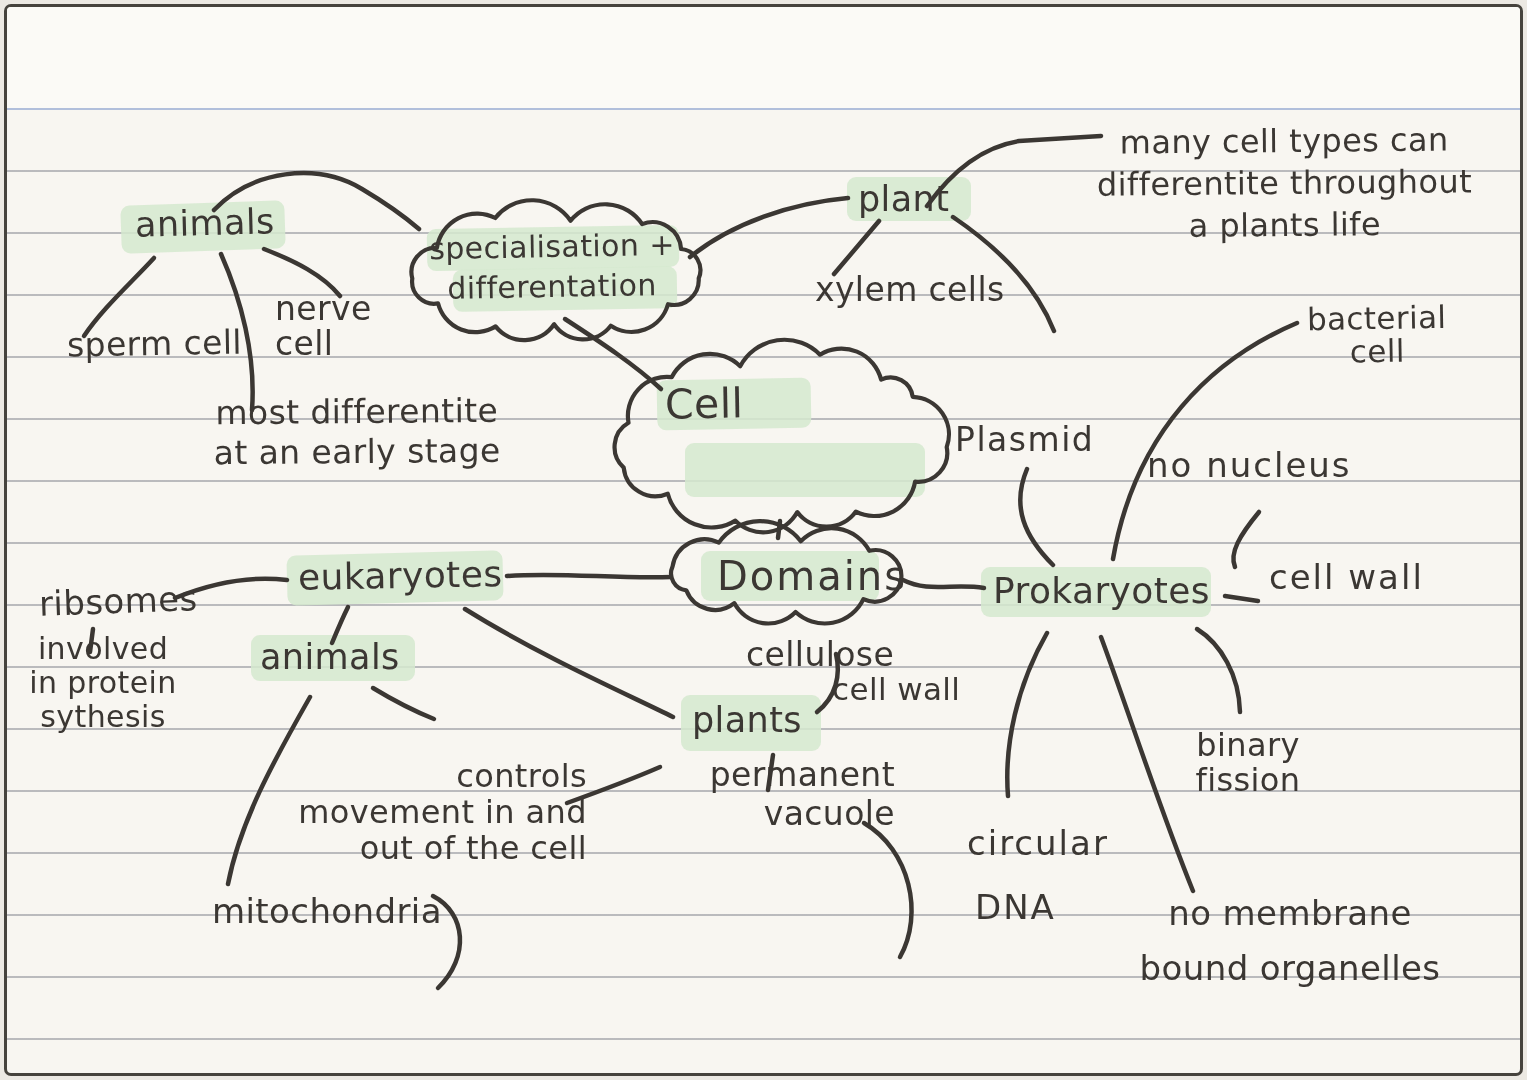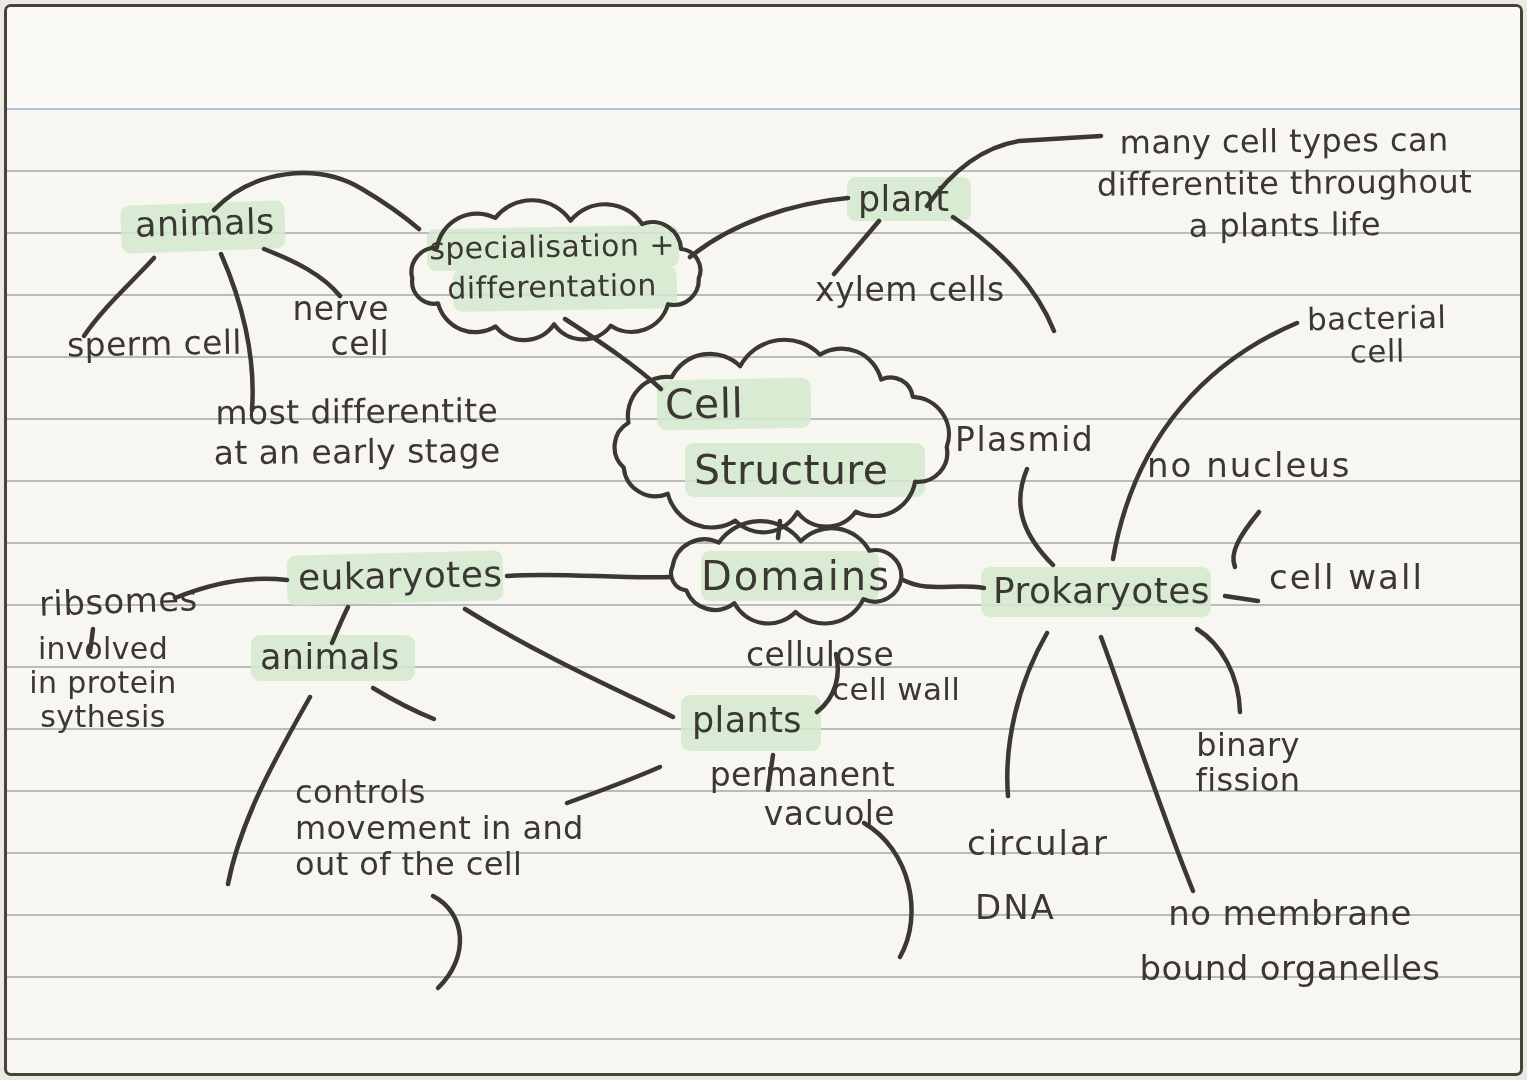--- a/index.html
+++ b/index.html
@@ -91,29 +91,28 @@
     <path d="M857,816 C903,843 917,907 893,950"></path>
     <path d="M426,889 C459,906 463,950 431,981"></path>
     <path d="M1218,589 L1251,594"></path>
     <path d="M1190,622 C1214,637 1232,668 1233,705"></path>
     <path d="M1040,626 C1010,678 997,738 1001,789"></path>
     <path d="M1094,630 C1120,700 1152,800 1186,884"></path>
   </svg>
 
   <div class="lbl" style="left:128px;top:197px;font-size:35px;transform:rotate(-1.5deg);">animals</div>
   <div class="lbl" style="left:60px;top:319px;font-size:33px;transform:rotate(-1deg);">sperm cell</div>
-  <div class="lbl" style="left:278px;top:285px;width:104px;text-align:right;font-size:33px;line-height:1.06;">nerve
+  <div class="lbl" style="left:268px;top:285px;width:104px;text-align:left;font-size:33px;line-height:1.06;">nerve
 cell</div>
   <div class="lbl" style="left:158px;top:385px;width:384px;text-align:center;font-size:33px;transform:rotate(-0.5deg);line-height:1.22;">most differentite
 at an early stage</div>
   <div class="lbl" style="left:414px;top:223px;width:262px;text-align:center;font-size:30px;transform:rotate(-1deg);">specialisation +</div>
   <div class="lbl" style="left:414px;top:263px;width:262px;text-align:center;font-size:30px;transform:rotate(-1deg);">differentation</div>
   <div class="lbl" style="left:658px;top:375px;font-size:41px;transform:rotate(-1deg);">Cell</div>
-  <div class="lbl" style="left:687px;top:441px;font-size:41px;">Structure</div>
-  <div class="lbl" style="left:694px;top:547px;width:180px;text-align:right;font-size:40px;letter-spacing:2px;">Domains</div>
+  <div class="lbl" style="left:694px;top:547px;width:180px;text-align:right;font-size:40px;letter-spacing:2px;padding-left:16px;">Domains</div>
   <div class="lbl" style="left:851px;top:173px;font-size:35px;">plant</div>
   <div class="lbl" style="left:1075px;top:113px;width:405px;text-align:center;font-size:32px;line-height:1.32;transform:rotate(-0.5deg);">many cell types can
 differentite throughout
 a plants life</div>
   <div class="lbl" style="left:808px;top:265px;font-size:33px;">xylem cells</div>
   <div class="lbl" style="left:1290px;top:295px;width:160px;text-align:center;font-size:31px;line-height:1.08;transform:rotate(-1deg);">bacterial
 cell</div>
   <div class="lbl" style="left:948px;top:415px;font-size:33px;letter-spacing:1.5px;">Plasmid</div>
   <div class="lbl" style="left:986px;top:564px;font-size:36px;">Prokaryotes</div>
   <div class="lbl" style="left:1140px;top:439px;font-size:34px;letter-spacing:2px;">no nucleus</div>
@@ -126,18 +125,19 @@
 bound organelles</div>
   <div class="lbl" style="left:291px;top:549px;font-size:36px;transform:rotate(-1deg);">eukaryotes</div>
   <div class="lbl" style="left:32px;top:575px;font-size:34px;transform:rotate(-2deg);">ribsomes</div>
   <div class="lbl" style="left:22px;top:625px;width:148px;text-align:center;font-size:30px;line-height:1.14;">involved
 in protein
 sythesis</div>
   <div class="lbl" style="left:253px;top:631px;font-size:35px;">animals</div>
   <div class="lbl" style="left:685px;top:694px;font-size:35px;">plants</div>
   <div class="lbl" style="left:739px;top:630px;font-size:33px;">cellulose</div>
   <div class="lbl" style="left:825px;top:665px;font-size:31px;">cell wall</div>
-  <div class="lbl" style="left:288px;top:751px;width:292px;text-align:left;font-size:32px;line-height:1.13;margin-top:16px;">controls
+  <div class="lbl" style="left:288px;top:751px;width:292px;text-align:right;font-size:32px;line-height:1.13;">controls
 movement in and
 out of the cell</div>
   <div class="lbl" style="left:690px;top:749px;width:198px;text-align:right;font-size:33px;line-height:1.18;">permanent
 vacuole</div>
+  <div class="lbl" style="left:205px;top:885px;font-size:34px;">mitochondria</div>
 </div>
 
 </body></html>

